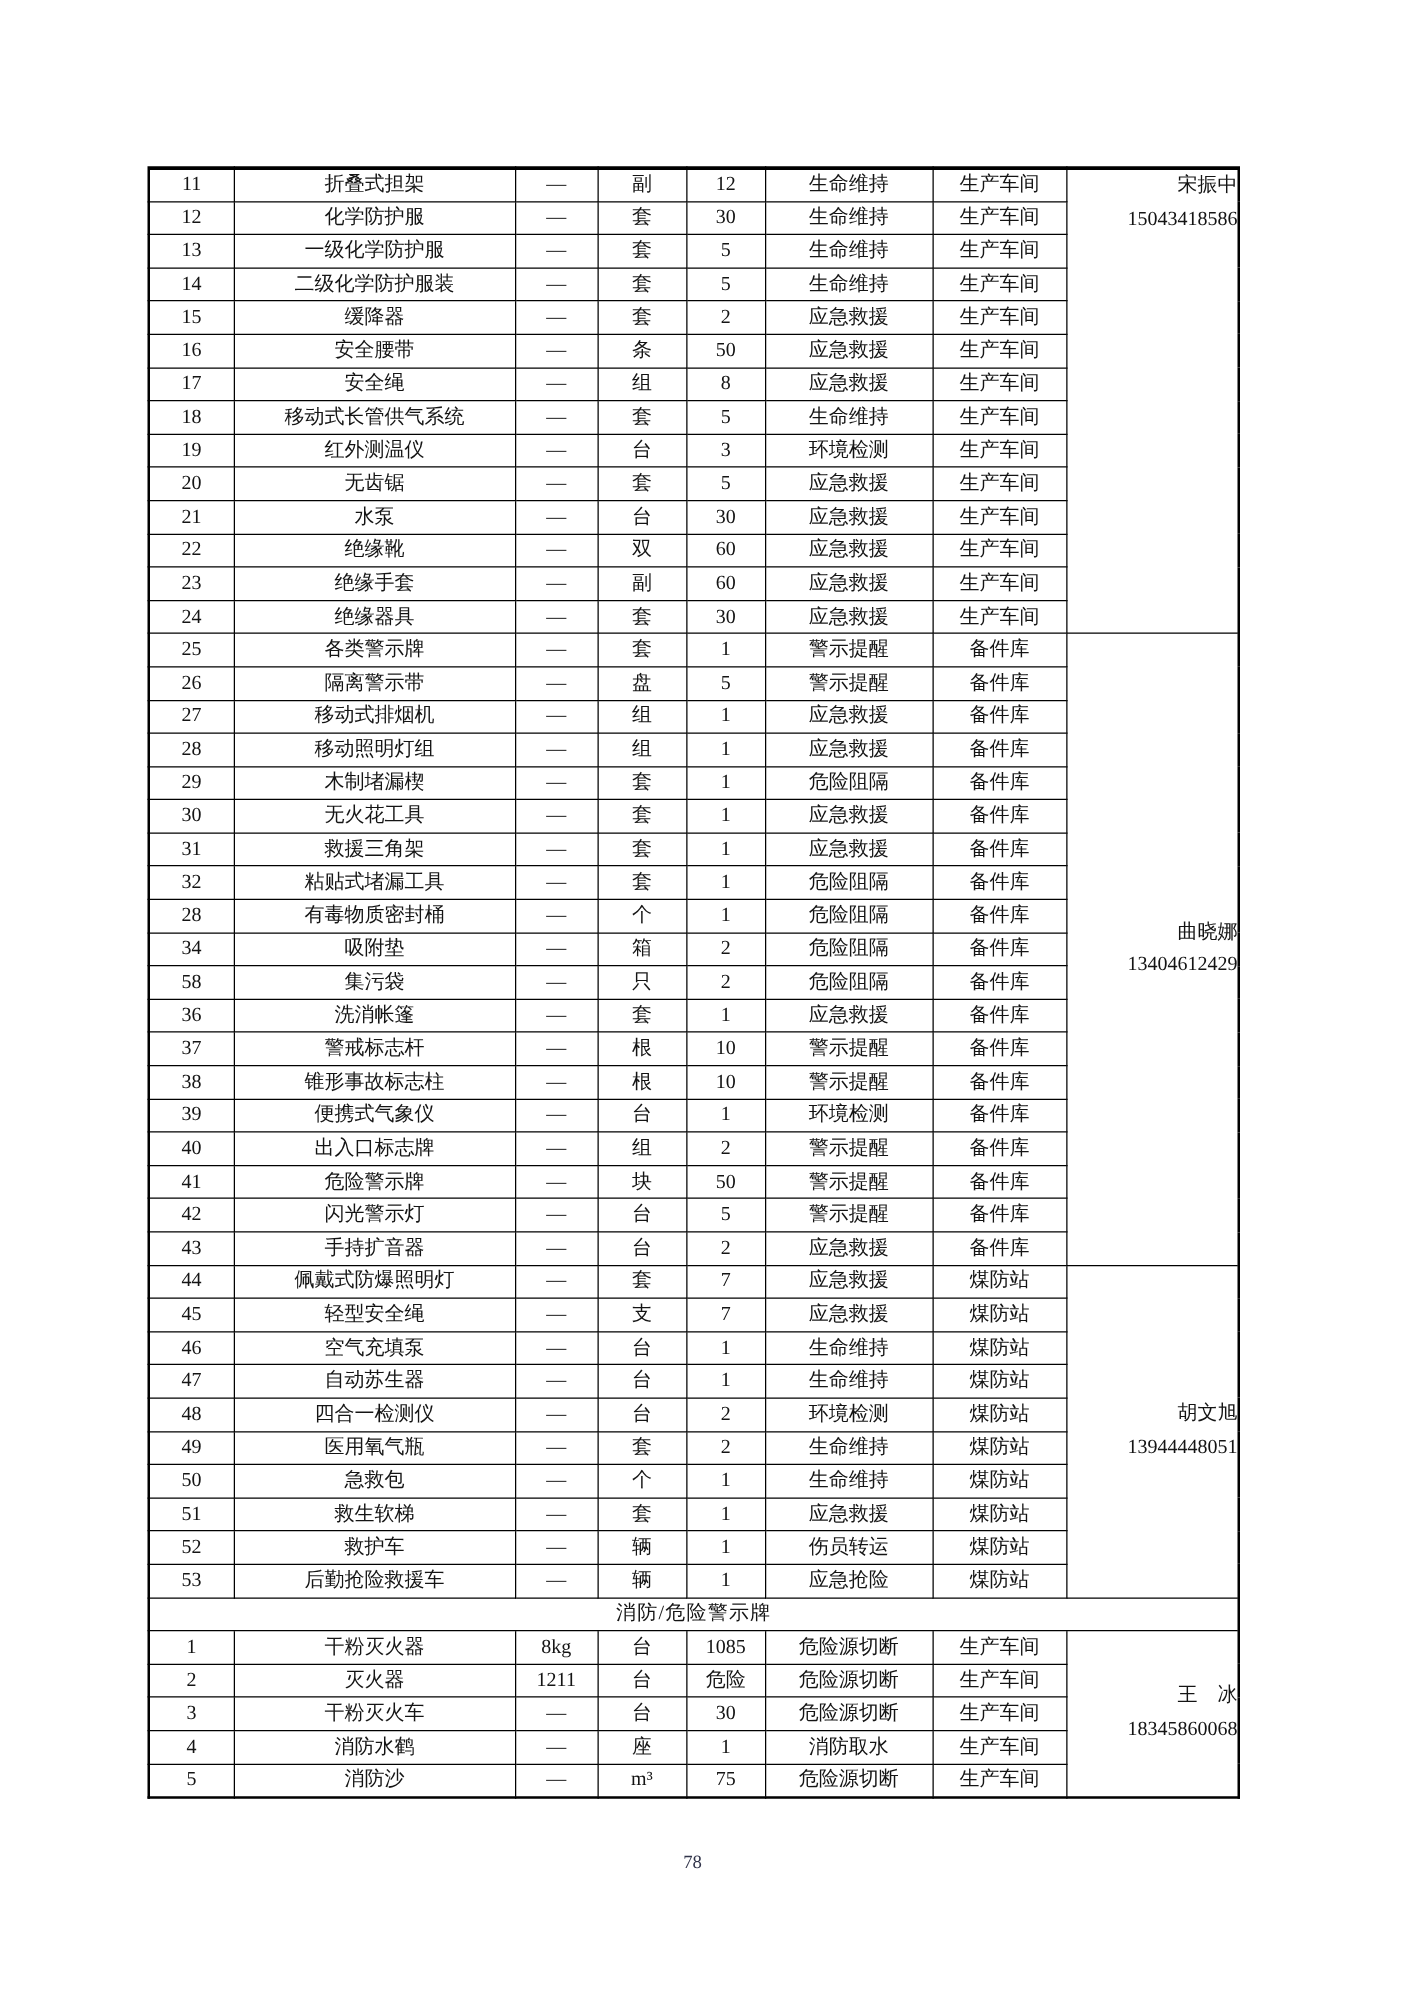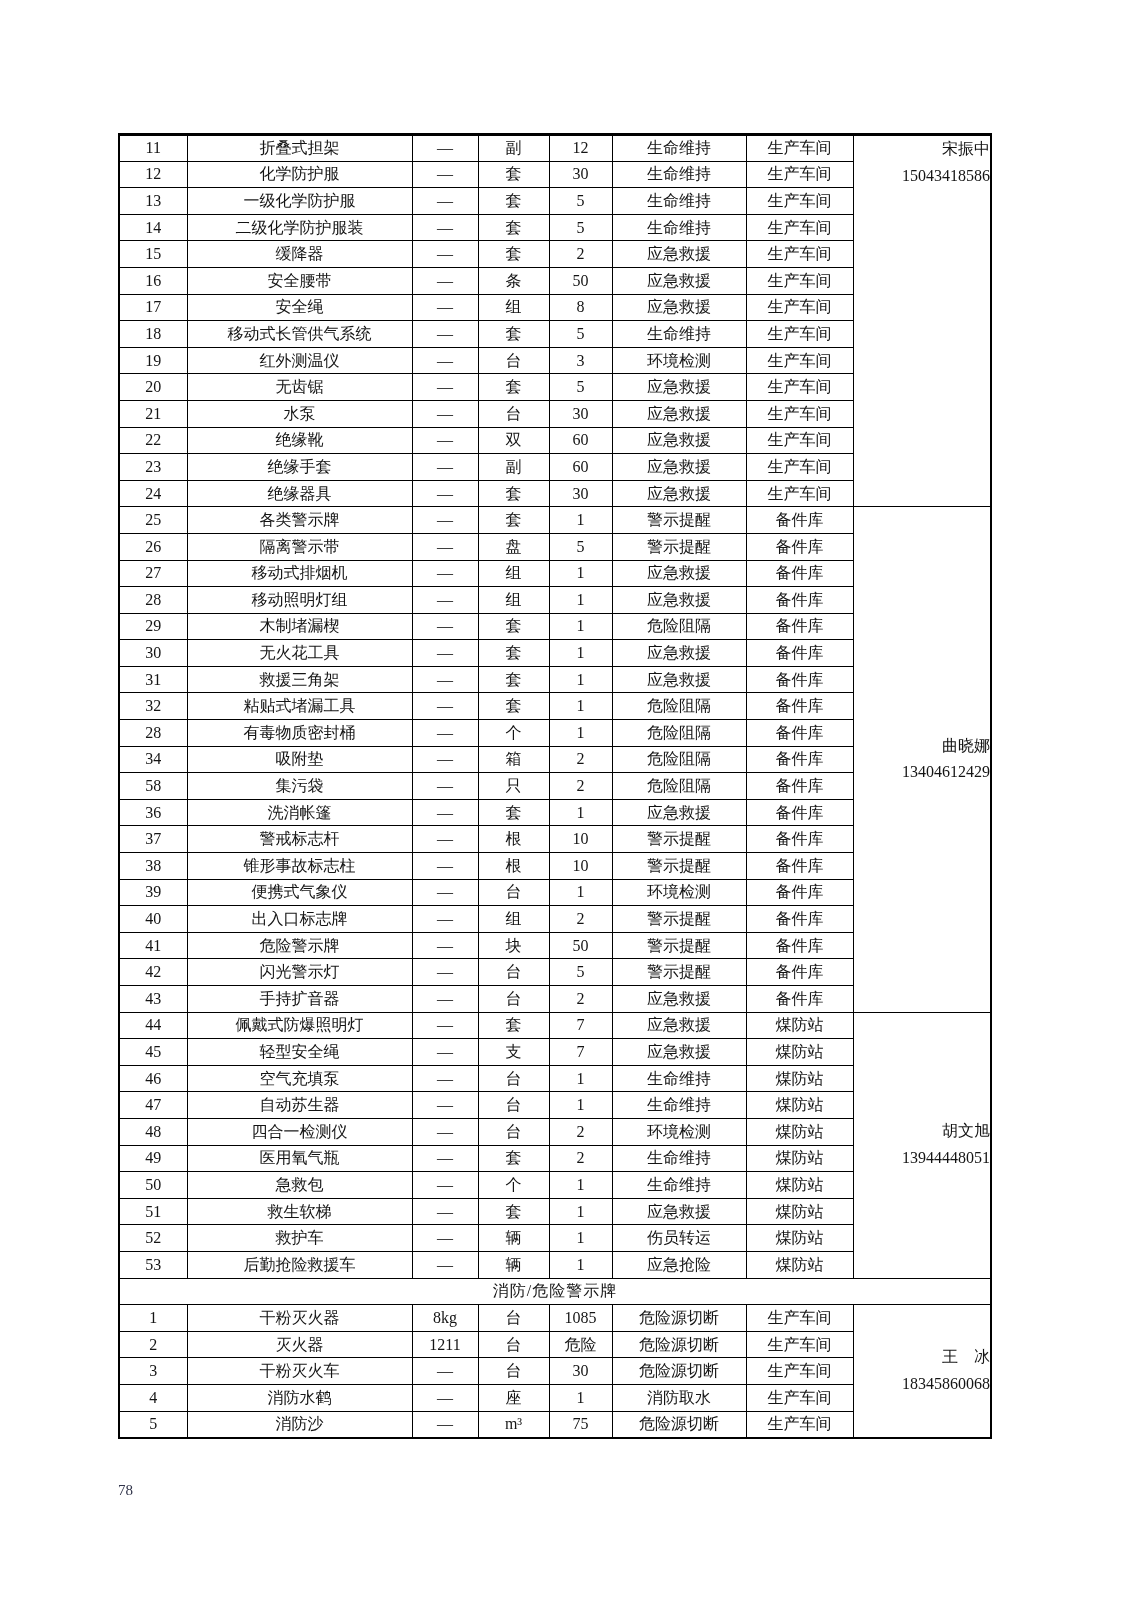--- a/index.html
+++ b/index.html
@@ -50,21 +50,21 @@
   td.contact-cell.v-top { vertical-align: top; }
   .contact-name, .contact-phone {
     line-height: 26.6px;
     text-align: right;
   }
   .page-number {
     position: absolute;
     left: 118px;
     top: 1482px;
     width: 872px;
-    text-align: left;
+    text-align: center;
     font-size: 15px;
     color: #31344a;
   }
 </style>
 </head>
 <body>
 
 <div class="page">
   <table class="equip">
     <colgroup>

